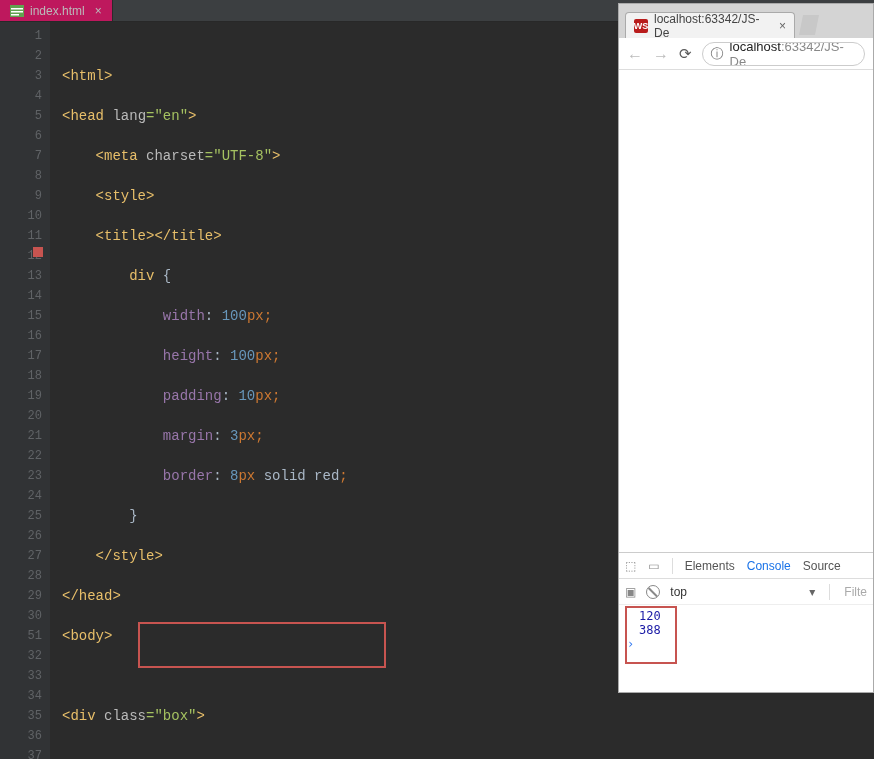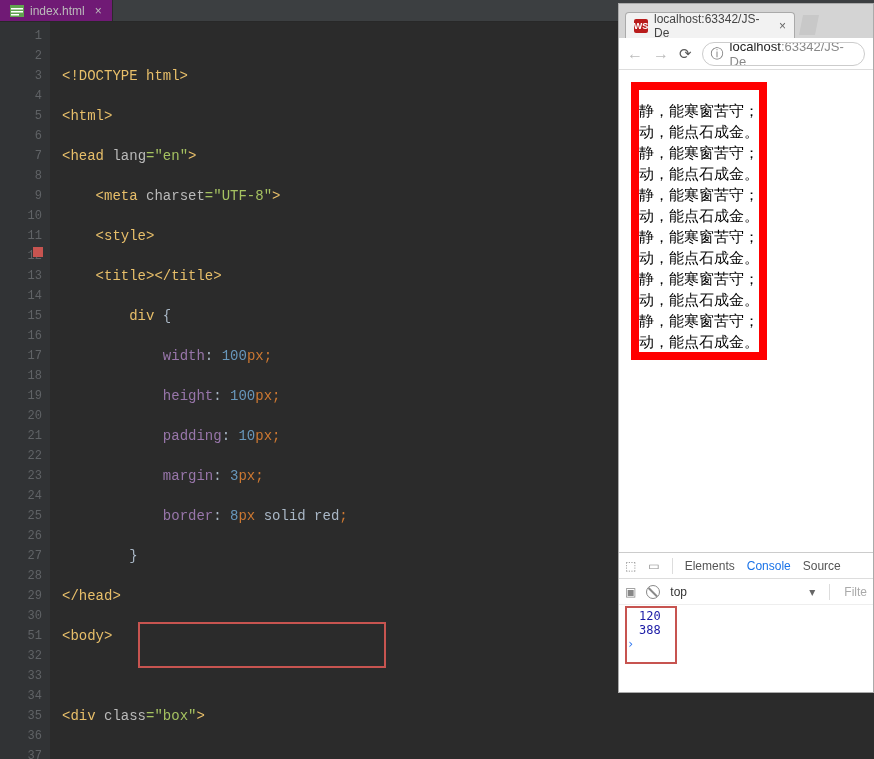--- a/index.html
+++ b/index.html
@@ -9,21 +9,21 @@
   font-family: Consolas, "Courier New", monospace;
   font-size: 13px;
   overflow: hidden;
   position: relative;
 }
 
 .tabbar { height: 22px; background: #3c3f41; display: flex; align-items: stretch; border-bottom: 1px solid #282828; }
 .tabbar .tab {
   display: flex; align-items: center;
   padding: 0 10px; gap: 6px;
-  background: #701a75; color: #bbb;
+  background: #be185d; color: #bbb;
   font-size: 12px; font-family: "Segoe UI", sans-serif;
   border-right: 1px solid #2b2b2b;
 }
 .tabbar .tab .file-icon { width: 14px; height: 12px; }
 .tabbar .tab .file-icon svg { display: block; }
 .tabbar .tab .close { color: #bbb; font-size: 12px; margin-left: 4px; }
 
 
 .editor {
   position: absolute; top: 22px; left: 0; right: 0; bottom: 0;
@@ -201,33 +201,33 @@
       <div>51</div>
       <div>32</div>
       <div>33</div>
       <div>34</div>
       <div>35</div>
       <div>36</div>
       <div>37</div>
     </div>
   <div class="code">
     <div class="redmark"></div>
-<div class="line"><span class="tag">&lt;!DOCTYPE html&gt;</span></div>
 <div class="line"><span class="tag">&lt;html&gt;</span></div>
 <div class="line"><span class="tag">&lt;head </span><span class="attr">lang</span><span class="str">="en"</span><span class="tag">&gt;</span></div>
 <div class="line">    <span class="tag">&lt;meta </span><span class="attr">charset</span><span class="str">="UTF-8"</span><span class="tag">&gt;</span></div>
 <div class="line">    <span class="tag">&lt;style&gt;</span></div>
 <div class="line">    <span class="tag">&lt;title&gt;&lt;/title&gt;</span></div>
 <div class="line">        <span class="tag">div </span><span>{</span></div>
 <div class="line">            <span class="prop">width</span><span>: </span><span class="num">100</span><span class="kw">px</span><span class="kw">;</span></div>
 <div class="line">            <span class="prop">height</span><span>: </span><span class="num">100</span><span class="kw">px</span><span class="kw">;</span></div>
 <div class="line">            <span class="prop">padding</span><span>: </span><span class="num">10</span><span class="kw">px</span><span class="kw">;</span></div>
 <div class="line">            <span class="prop">margin</span><span>: </span><span class="num">3</span><span class="kw">px</span><span class="kw">;</span></div>
 <div class="line">            <span class="prop">border</span><span>: </span><span class="num">8</span><span class="kw">px </span><span>solid red</span><span class="kw">;</span></div>
 <div class="line">        <span>}</span></div>
+<div class="line">    <span class="tag">&lt;/style&gt;</span></div>
 <div class="line"><span class="tag">&lt;/head&gt;</span></div>
 <div class="line"><span class="tag">&lt;body&gt;</span></div>
 <div class="line"></div>
 <div class="line"><span class="tag">&lt;div </span><span class="attr">class</span><span class="str">="box"</span><span class="tag">&gt;</span></div>
 
 
 
 
 
 
@@ -257,31 +257,20 @@
     </div>
     <div class="newtab"></div>
   </div>
   <div class="br-addr">
     <span class="nav-arrow disabled">←</span>
     <span class="nav-arrow disabled">→</span>
     <span class="reload">⟳</span>
     <div class="urlbox">
       <span class="info">ⓘ</span>
       <span><span class="host">localhost</span><span class="rest">:63342/JS-De</span></span>
-    </div>
-  </div>
-  <div class="page">
-    <div class="redbox">
-      <div class="pagetext" id="pagetext">静，能寒窗苦守；动，能点石成金。
-静，能寒窗苦守；动，能点石成金。
-静，能寒窗苦守；动，能点石成金。
-静，能寒窗苦守；动，能点石成金。
-静，能寒窗苦守；动，能点石成金。
-静，能寒窗苦守；动，能点石成金。
-</div>
     </div>
   </div>
   <div class="devtools">
     <div class="dt-tabs">
       <span class="ico">⬚</span>
       <span class="ico">▭</span>
       <span class="sep"></span>
       <span class="tablabel">Elements</span>
       <span class="tablabel active">Console</span>
       <span class="tablabel">Source</span>

